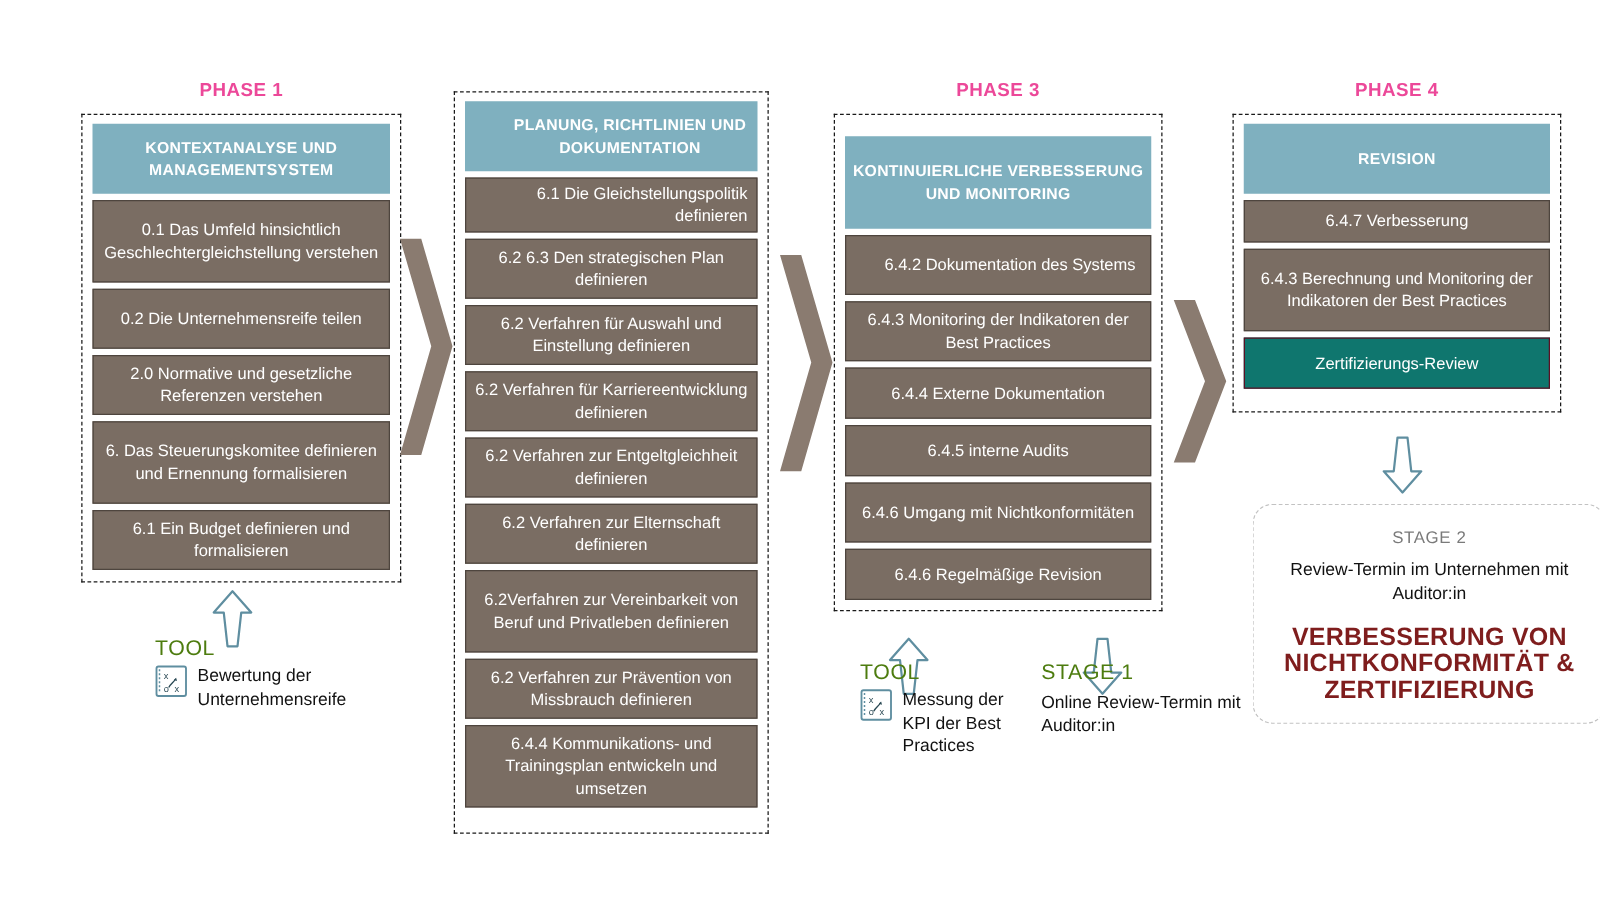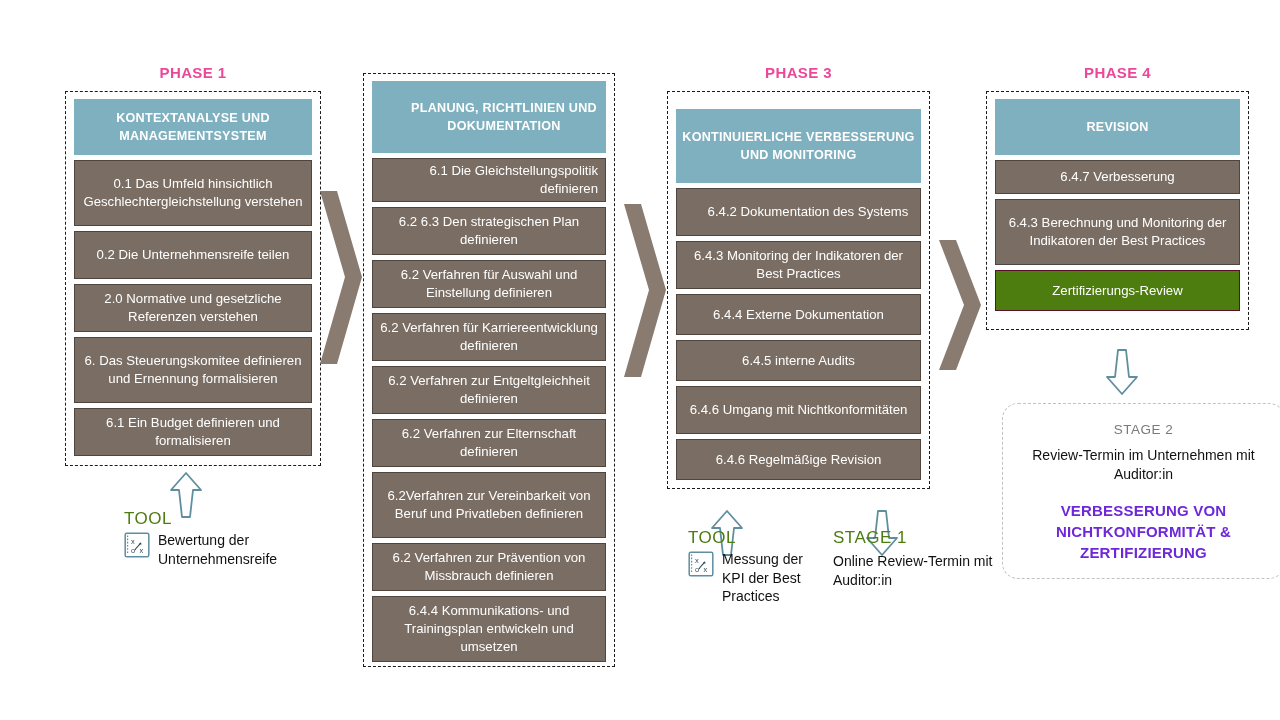--- a/index.html
+++ b/index.html
@@ -70,21 +70,21 @@
     text-align: center;
     padding: 6px 7px;
     box-sizing: border-box;
     margin-bottom: 5px;
     display: flex;
     align-items: center;
     justify-content: center;
   }
   .step:last-child { margin-bottom: 0; }
   .step.red {
-    background: #4d7c0f;
+    background: #0f766e;
     border-color: #5c1025;
   }
 
   
   .chev { position: absolute; }
 
   
   .arrow { position: absolute; }
 
   
@@ -129,24 +129,24 @@
     line-height: 20px;
     margin-bottom: 6px;
   }
   .callout-sub {
     font-size: 14px;
     line-height: 19px;
     color: #111111;
     margin-bottom: 16px;
   }
   .callout-strong {
-    font-size: 15px;
+    font-size: 20px;
     font-weight: bold;
     line-height: 21px;
-    color: #6d28d9;
+    color: #7f1d1d;
     letter-spacing: .2px;
   }
 </style>
 </head>
 <body>
 
 <div class="stage">
 
   <div class="phase-col" style="left:65px; top:64px; width:256px;">
     <div class="phase-title">PHASE 1</div>
@@ -155,21 +155,21 @@
       <div class="step" style="height:66px;">0.1 Das Umfeld hinsichtlich Geschlechtergleichstellung verstehen</div>
       <div class="step" style="height:48px;">0.2 Die Unternehmensreife teilen</div>
       <div class="step" style="height:48px;">2.0 Normative und gesetzliche Referenzen verstehen</div>
       <div class="step" style="height:66px;">6. Das Steuerungskomitee definieren und Ernennung formalisieren</div>
       <div class="step" style="height:48px;">6.1 Ein Budget definieren und formalisieren</div>
     </div>
   </div>
 
   <div class="phase-col" style="left:363px; top:64px; width:252px;">
     <div class="phase-box" style="margin-top:9px; height:594px;">
-      <div class="band" style="height:72px;padding-left:36px;">PLANUNG, RICHTLINIEN UND DOKUMENTATION</div>
+      <div class="band" style="height:56px;padding-left:36px;">PLANUNG, RICHTLINIEN UND DOKUMENTATION</div>
       <div class="step" style="height:44px;text-align:right;">6.1 Die Gleichstellungspolitik definieren</div>
       <div class="step" style="height:48px;">6.2 6.3 Den strategischen Plan definieren</div>
       <div class="step" style="height:48px;">6.2 Verfahren für Auswahl und Einstellung definieren</div>
       <div class="step" style="height:48px;">6.2 Verfahren für Karriereentwicklung definieren</div>
       <div class="step" style="height:48px;">6.2 Verfahren zur Entgeltgleichheit definieren</div>
       <div class="step" style="height:48px;">6.2 Verfahren zur Elternschaft definieren</div>
       <div class="step" style="height:66px;">6.2Verfahren zur Vereinbarkeit von Beruf und Privatleben definieren</div>
       <div class="step" style="height:48px;">6.2 Verfahren zur Prävention von Missbrauch definieren</div>
       <div class="step" style="height:66px;">6.4.4 Kommunikations- und Trainingsplan entwickeln und umsetzen</div>
     </div>

